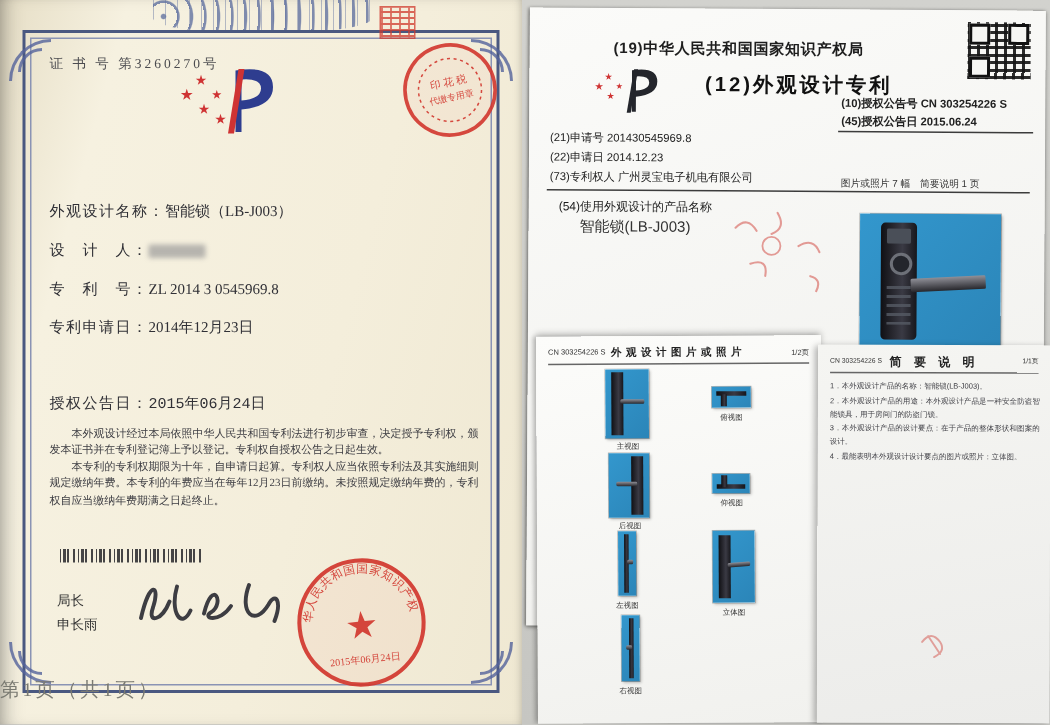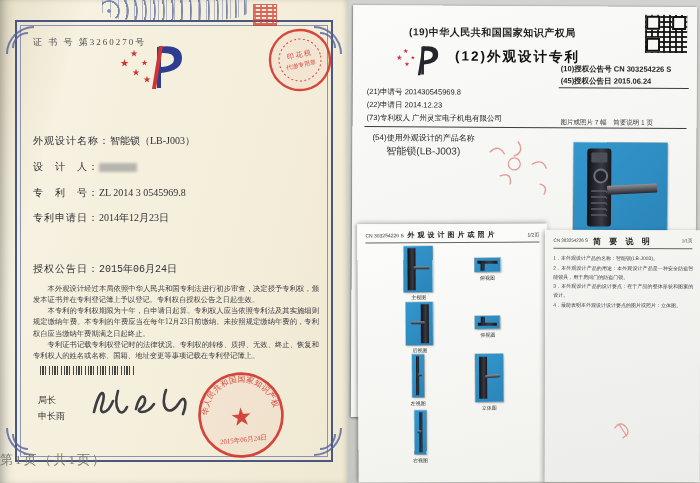--- a/index.html
+++ b/index.html
@@ -52,21 +52,21 @@
   .page1{left:352px;top:6px;width:344px;height:412px;transform:rotate(.35deg);
         background:linear-gradient(160deg,#fbfbf9,#efefec);
         box-shadow:0 1px 3px rgba(0,0,0,.4), -1px 0 2px rgba(0,0,0,.25);z-index:1;}
   .p1-line19{position:absolute;left:56px;top:20px;font-size:10px;font-weight:bold;letter-spacing:.5px;color:#1e1e1e;}
   .qr{position:absolute;left:292px;top:8px;width:42px;height:38px;background:
         repeating-linear-gradient(0deg,rgba(20,20,20,.9) 0 2px,transparent 2px 5px),
         repeating-linear-gradient(90deg,rgba(20,20,20,.9) 0 2px,#f6f6f3 2px 6px);}
   .qr i{position:absolute;width:10px;height:10px;border:2.5px solid #111;background:#f6f6f3;}
   .qr i.a{left:1px;top:1px}.qr i.b{right:1px;top:1px}.qr i.c{left:1px;bottom:1px}
   .logo-small{position:absolute;left:42px;top:38px;width:50px;height:36px;}
-  .p1-line12{position:absolute;left:102px;top:42px;font-size:13.5px;font-weight:bold;letter-spacing:2px;color:#111;}
+  .p1-line12{position:absolute;left:117px;top:42px;font-size:13.5px;font-weight:bold;letter-spacing:2px;color:#111;}
   .p1-kind{position:absolute;font-size:7.5px;color:#222;white-space:nowrap;}
   .p1-rule{position:absolute;background:#3c3c3c;height:1px;}
   .p1-pagesnote{position:absolute;left:208px;top:112px;font-size:6.5px;color:#333;}
   .p1-line54{position:absolute;left:20px;top:127px;font-size:8px;font-weight:normal;color:#1c1c1c;}
   .p1-product{position:absolute;left:34px;top:139px;font-size:10px;color:#333;}
   .scribble{position:absolute;left:118px;top:128px;width:100px;height:66px;opacity:.5;}
   .mark-faint{position:absolute;opacity:.45;}
   
   .vimg{position:absolute;background:linear-gradient(135deg,#3397cd,#2b85b8);
         box-shadow:0 0 0 .5px rgba(0,0,0,.25),1px 1px 2px rgba(0,0,0,.25);}
@@ -147,21 +147,20 @@
     <div class="field" style="top:211px;">
       <span class="lab">专利申请日：</span><span>2014年12月23日</span>
     </div>
     <div class="field" style="top:262px;font-family:Liberation Mono, monospace;">
       <span class="lab">授权公告日：</span><span>2015年06月24日</span>
     </div>
 
     <div class="body-text">
       <p>本外观设计经过本局依照中华人民共和国专利法进行初步审查，决定授予专利权，颁发本证书并在专利登记簿上予以登记。专利权自授权公告之日起生效。</p>
       <p>本专利的专利权期限为十年，自申请日起算。专利权人应当依照专利法及其实施细则规定缴纳年费。本专利的年费应当在每年12月23日前缴纳。未按照规定缴纳年费的，专利权自应当缴纳年费期满之日起终止。</p>
-      <p>专利证书记载专利权登记时的法律状况。专利权的转移、质押、无效、终止、恢复和专利权人的姓名或名称、国籍、地址变更等事项记载在专利登记簿上。</p>
     </div>
 
     <div class="barcode"></div>
     <div class="director-label">局长</div>
     <div class="director-name">申长雨</div>
 
     <div class="signature">
       <svg viewBox="0 0 118 52" width="118" height="52">
         <path d="M10 34 C16 8 23 12 18 27 C14 38 24 36 29 23 M34 13 C29 30 37 42 43 29
                  M52 31 C58 7 66 24 57 30 C50 34 62 38 70 26 M82 12 C75 31 86 40 95 25 C100 16 104 23 99 36" stroke="#2a2a32" stroke-width="2.6" fill="none" stroke-linecap="round" stroke-linejoin="round"></path>

